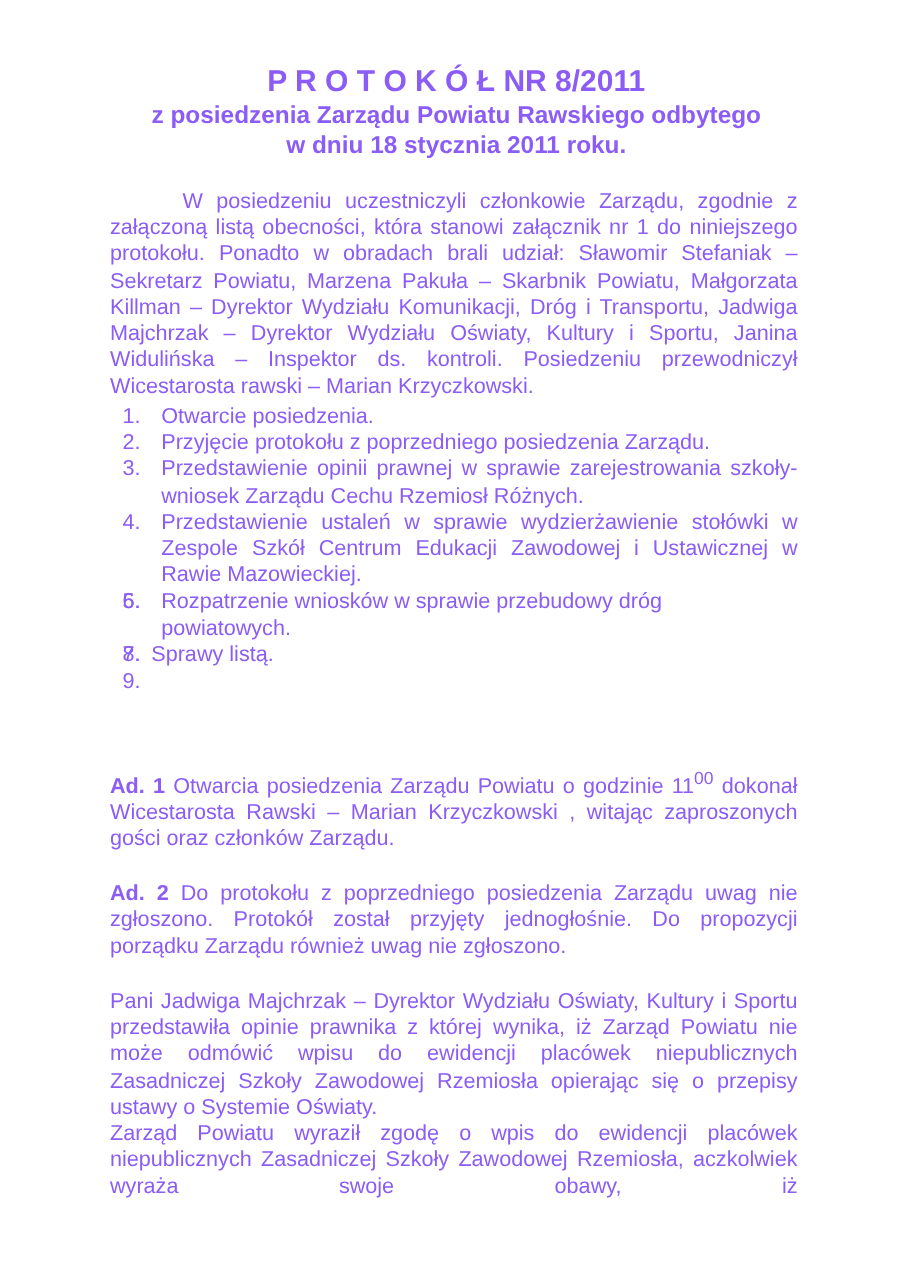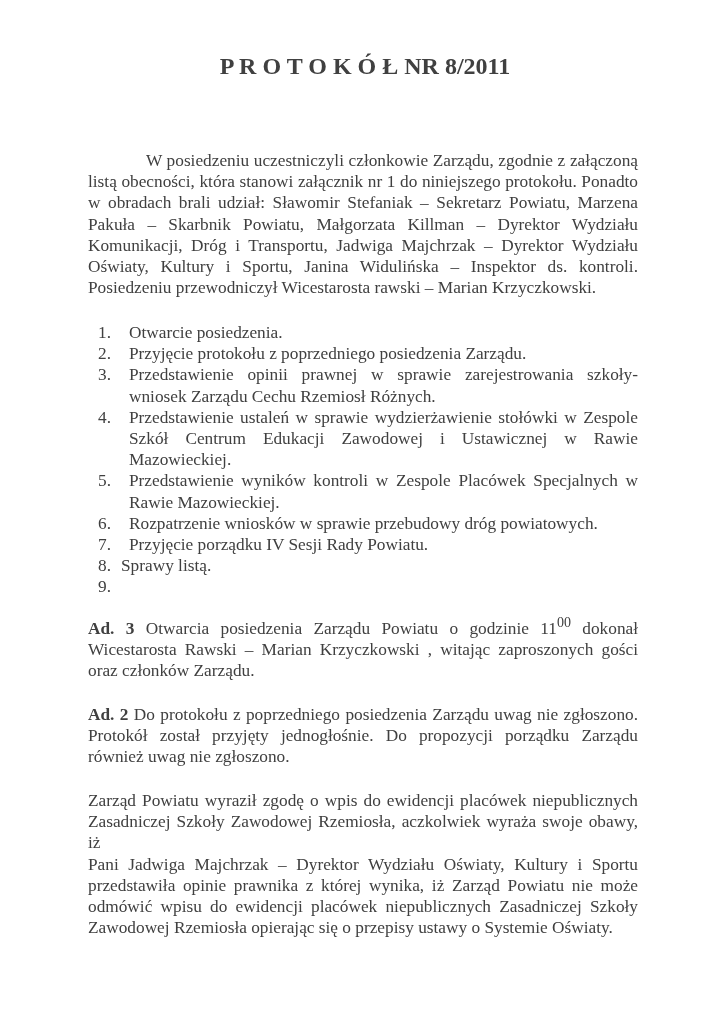--- a/index.html
+++ b/index.html
@@ -1,20 +1,20 @@
 <!DOCTYPE html>
 <html><head>
 <meta charset="utf-8">
 <style>
   html, body { margin: 0; padding: 0; background: #ffffff; }
   body { width: 724px; height: 1024px; overflow: hidden; position: relative; }
   .page {
     position: absolute; left: 0; top: 0; width: 724px; height: 1024px;
-    background: #ffffff; color: #404040;
-    font-family: Liberation Serif, serif;
+    background: #ffffff; color: #8b5cf6;
+    font-family: Liberation Sans, sans-serif;
   }
   .title-block { position: absolute; left: 80px; top: 52px; width: 570px; text-align: center; font-weight: bold; }
   .title-main { font-size: 24px; line-height: 28px; }
   .title-sub { font-size: 19.5px; line-height: 24px; }
   .body { position: absolute; left: 88px; width: 550px; font-size: 17.3px; line-height: 21.2px; }
   .justify { text-align: justify; text-align-last: left; }
   .indent { text-indent: 58px; }
   .p-intro { top: 150px; }
   .p-agenda { top: 322px; }
   .agenda-head { font-weight: bold; }
@@ -30,40 +30,42 @@
   sup { font-size: 14px; line-height: 0; vertical-align: 7px; }
   p { margin: 0; }
 </style>
 </head>
 <body>
 
 <div class="page">
 
   <div class="title-block">
     <div class="title-main">P R O T O K Ó Ł NR 8/2011</div>
+    <div class="title-sub">z posiedzenia Zarządu Powiatu Rawskiego odbytego</div>
+    <div class="title-sub">w dniu 18 stycznia 2011 roku.</div>
   </div>
 
   <p class="body p-intro justify indent">W posiedzeniu uczestniczyli członkowie Zarządu, zgodnie z załączoną listą obecności, która stanowi załącznik nr 1 do niniejszego protokołu. Ponadto w obradach brali udział: Sławomir Stefaniak – Sekretarz Powiatu, Marzena Pakuła – Skarbnik Powiatu, Małgorzata Killman – Dyrektor Wydziału Komunikacji, Dróg i Transportu, Jadwiga Majchrzak – Dyrektor Wydziału Oświaty, Kultury i Sportu, Janina Widulińska – Inspektor ds. kontroli. Posiedzeniu przewodniczył Wicestarosta rawski – Marian Krzyczkowski.</p>
 
   <div class="body p-agenda">
     <ol class="agenda-list">
       <li class="agenda-item"><span class="num">1.</span><span>Otwarcie posiedzenia.</span></li>
       <li class="agenda-item"><span class="num">2.</span><span>Przyjęcie protokołu z poprzedniego posiedzenia Zarządu.</span></li>
       <li class="agenda-item justify"><span class="num">3.</span><span>Przedstawienie opinii prawnej w sprawie zarejestrowania szkoły- wniosek Zarządu Cechu Rzemiosł Różnych.</span></li>
       <li class="agenda-item justify"><span class="num">4.</span><span>Przedstawienie ustaleń w sprawie wydzierżawienie stołówki w Zespole Szkół Centrum Edukacji Zawodowej i Ustawicznej w Rawie Mazowieckiej.</span></li>
-      <li class="agenda-item justify"><span class="num">5.</span><span>Przedstawienie wyników kontroli w Zespole Placówek Specjalnych w Rawie Mazowieckiej.</span></li>
+      <li class="agenda-item justify"><span class="num">5.</span></li>
       <li class="agenda-item"><span class="num">6.</span><span>Rozpatrzenie wniosków w sprawie przebudowy dróg powiatowych.</span></li>
-      <li class="agenda-item"><span class="num">7.</span><span>Przyjęcie porządku IV Sesji Rady Powiatu.</span></li>
+      <li class="agenda-item"><span class="num">7.</span></li>
       <li class="agenda-item short"><span class="num">8.</span><span>Sprawy listą.</span></li>
       <li class="agenda-item short"><span class="num">9.</span></li>
     </ol>
   </div>
 
-  <p class="body p-ad1 justify"><span class="ad-label">Ad. 3</span> <span>Otwarcia posiedzenia Zarządu Powiatu o godzinie 11</span><sup>00</sup><span> dokonał Wicestarosta  Rawski – Marian Krzyczkowski , witając zaproszonych gości oraz członków Zarządu.</span></p>
+  <p class="body p-ad1 justify"><span class="ad-label">Ad. 1</span> <span>Otwarcia posiedzenia Zarządu Powiatu o godzinie 11</span><sup>00</sup><span> dokonał Wicestarosta  Rawski – Marian Krzyczkowski , witając zaproszonych gości oraz członków Zarządu.</span></p>
 
   <p class="body p-ad2 justify"><span class="ad-label">Ad. 2</span> <span>Do protokołu z poprzedniego posiedzenia Zarządu uwag nie zgłoszono. Protokół został przyjęty jednogłośnie. Do propozycji porządku Zarządu również uwag nie zgłoszono.</span></p>
 
   <div class="body p-ad3">
+    <p class="justify">Pani Jadwiga Majchrzak – Dyrektor Wydziału Oświaty, Kultury i Sportu przedstawiła opinie prawnika z której wynika, iż Zarząd Powiatu nie może odmówić wpisu do ewidencji placówek niepublicznych Zasadniczej Szkoły Zawodowej Rzemiosła opierając się o przepisy ustawy o Systemie Oświaty.</p>
     <p class="justify" style="text-align-last: justify;">Zarząd Powiatu  wyraził zgodę o wpis do ewidencji placówek niepublicznych Zasadniczej Szkoły Zawodowej Rzemiosła, aczkolwiek wyraża swoje obawy, iż</p>
-    <p class="justify">Pani Jadwiga Majchrzak – Dyrektor Wydziału Oświaty, Kultury i Sportu przedstawiła opinie prawnika z której wynika, iż Zarząd Powiatu nie może odmówić wpisu do ewidencji placówek niepublicznych Zasadniczej Szkoły Zawodowej Rzemiosła opierając się o przepisy ustawy o Systemie Oświaty.</p>
   </div>
 
 </div>
 
 </body></html>

